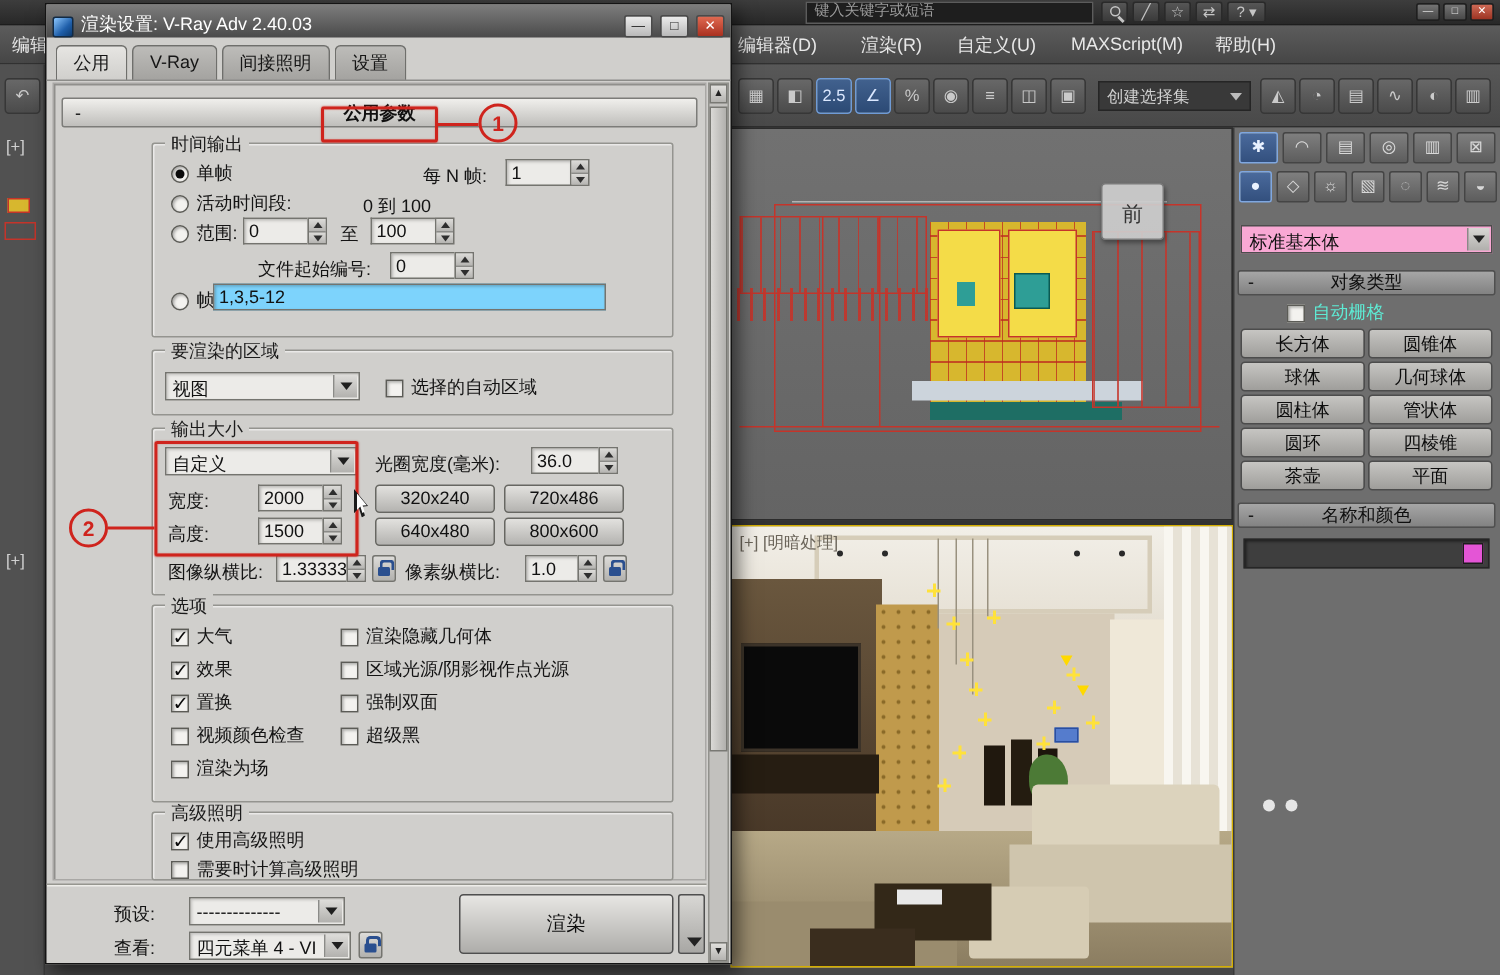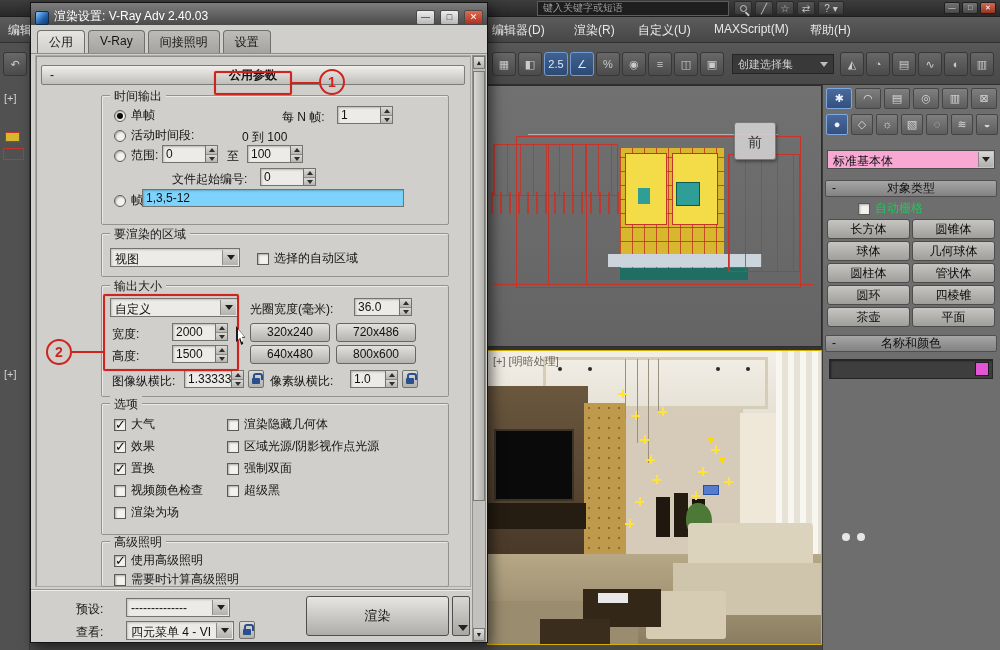--- a/index.html
+++ b/index.html
@@ -264,21 +264,21 @@
   <div class="cdd" style="left:827px;top:150px;width:168px">
     <span class="ddv">标准基本体</span>
     <span class="ddb"></span>
   </div>
   <div class="roll" style="left:825px;top:180px;width:172px">
     <span class="minus">-</span>
     <span>对象类型</span>
   </div>
   <div class="cb" style="left:858px;top:200px">
     <span class="cbx"></span>
-    <span style="color:#22c55e">自动栅格</span>
+    <span style="color:#5eead4">自动栅格</span>
   </div>
   <div class="obtn" style="left:827px;top:219px">长方体</div>
   <div class="obtn" style="left:912px;top:219px">圆锥体</div>
   <div class="obtn" style="left:827px;top:241px">球体</div>
   <div class="obtn" style="left:912px;top:241px">几何球体</div>
   <div class="obtn" style="left:827px;top:263px">圆柱体</div>
   <div class="obtn" style="left:912px;top:263px">管状体</div>
   <div class="obtn" style="left:827px;top:285px">圆环</div>
   <div class="obtn" style="left:912px;top:285px">四棱锥</div>
   <div class="obtn" style="left:827px;top:307px">茶壶</div>

